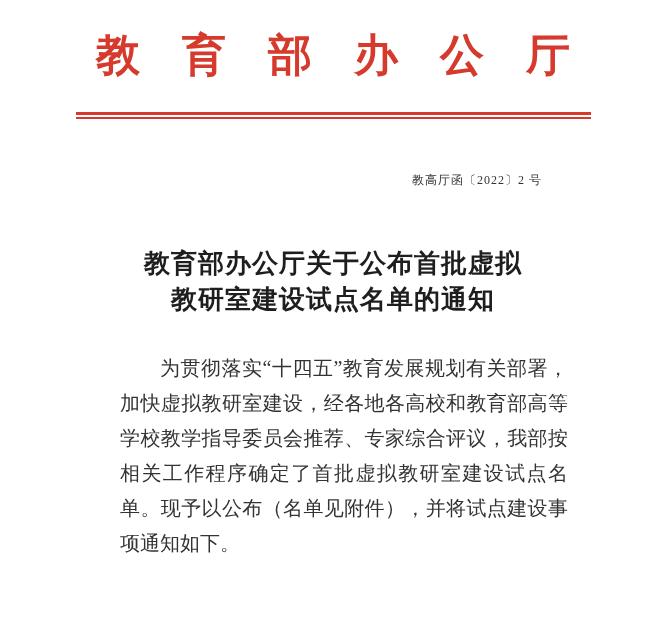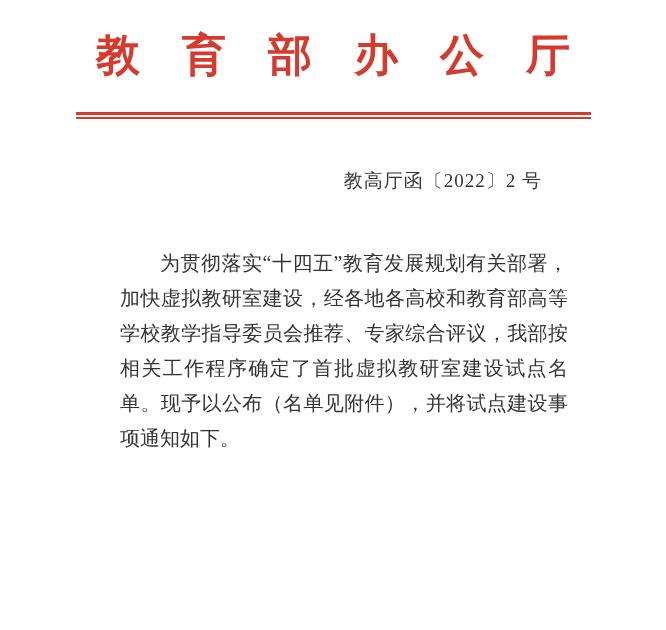--- a/index.html
+++ b/index.html
@@ -38,21 +38,21 @@
     height:2px;
     margin:21px auto 0;
     border-top:3px solid var(--accent-red);
     border-bottom:2px solid var(--accent-red);
     background:var(--page-bg);
   }
   .doc-number{
     margin-top:48px;
     padding-right:70px;
     text-align:right;
-    font-size:19px;
+    font-size:12px;
     line-height:27px;
     color:var(--body-text);
     letter-spacing:1px;
   }
   .doc-title{
     margin:52px 0 0;
     text-align:center;
     font-size:26px;
     line-height:36px;
     font-weight:bold;
@@ -79,19 +79,21 @@
 
   <header class="masthead">
     <span class="masthead-text">教育部办公厅</span>
   </header>
 
   <div class="red-rule"></div>
 
   <div class="doc-number">教高厅函〔2022〕2 号</div>
 
   <h1 class="doc-title">
+    <span class="title-line">教育部办公厅关于公布首批虚拟</span>
+    <span class="title-line">教研室建设试点名单的通知</span>
   </h1>
 
   <main class="doc-body">
     <p class="indent">为贯彻落实“十四五”教育发展规划有关部署，加快虚拟教研室建设，经各地各高校和教育部高等学校教学指导委员会推荐、专家综合评议，我部按相关工作程序确定了首批虚拟教研室建设试点名单。现予以公布（名单见附件），并将试点建设事项通知如下。</p>
   </main>
 
 </div>
 
 </body></html>

